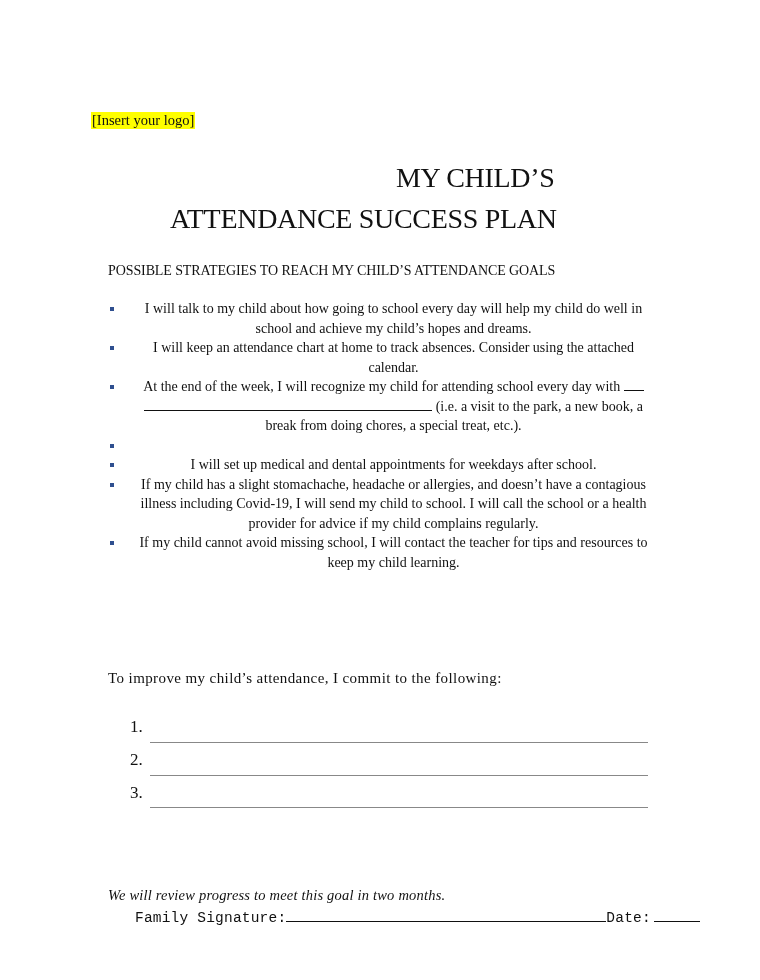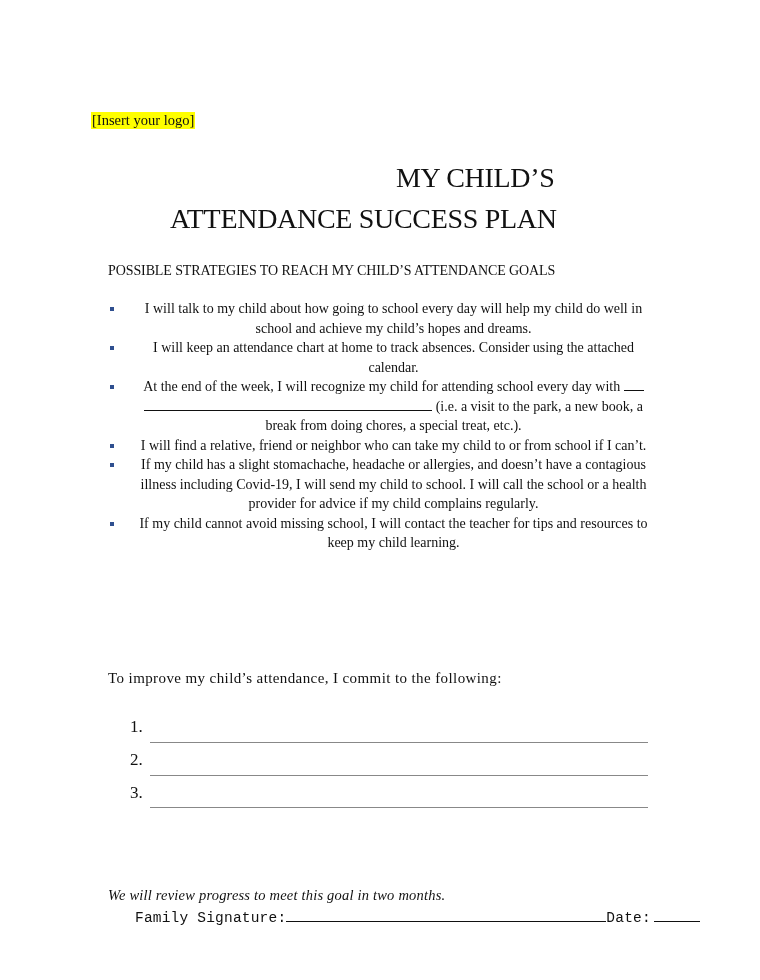--- a/index.html
+++ b/index.html
@@ -40,21 +40,25 @@
   </li>
   <li>
     <span class="sq"></span>
     <span>At the end of the week, I will recognize my child for attending school every day with</span>
     <span class="blank" style="width:20px"></span>
     <span class="blank" style="width:288px"></span>
     <span>(i.e. a visit to the park, a new book, a break from doing chores, a special treat, etc.).</span>
   </li>
   <li>
     <span class="sq"></span>
-    <span>I will find a relative, friend or neighbor who can take my child to or from school if I can’t.</span><br>
+    <br>
+  </li>
+  <li>
+    <span class="sq"></span>
+    <span>I will set up medical and dental appointments for weekdays after school.</span>
   </li>
   <li>
     <span class="sq"></span>
     <span>If my child has a slight stomachache, headache or allergies, and doesn’t have a contagious illness including Covid-19, I will send my child to school. I will call the school or a health provider for advice if my child complains regularly.</span>
   </li>
   <li>
     <span class="sq"></span>
     <span>If my child cannot avoid missing school, I will contact the teacher for tips and resources to keep my child learning.</span>
   </li>
 </ul>

